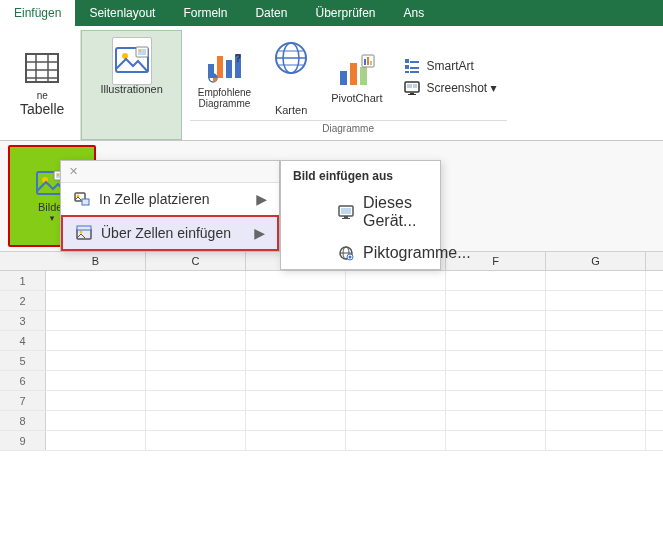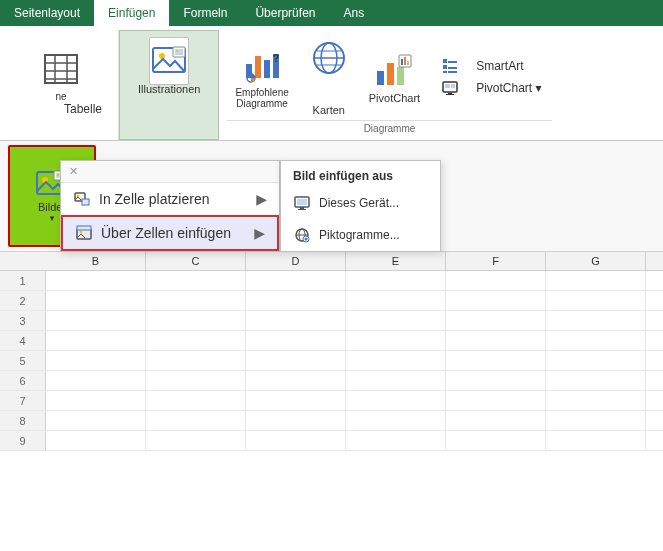--- a/index.html
+++ b/index.html
@@ -118,21 +118,21 @@
       display: flex;
       flex-direction: column;
       justify-content: center;
       gap: 2px;
       padding: 2px 6px;
     }
 
     .ribbon-side-item {
       display: flex;
       align-items: center;
-      gap: 18px;
+      gap: 6px;
       cursor: pointer;
       padding: 2px 4px;
       border-radius: 2px;
       font-size: 12px;
       color: #333;
     }
 
     
     .grid-area {
       background: #fff;
@@ -233,22 +233,23 @@
       color: #333;
       padding: 8px 12px 4px 12px;
     }
 
     .sub-menu-item {
       display: flex;
       align-items: center;
       gap: 8px;
       padding: 7px 12px;
       cursor: pointer;
-      font-size: 12px;
+      font-size: 16px;
       color: #333;
+      margin-left: 44px;
     }
 
     .sub-menu-item .item-icon {
       width: 18px;
       height: 18px;
       display: flex;
       align-items: center;
       justify-content: center;
       flex-shrink: 0;
     }
@@ -269,23 +270,24 @@
       background: #e8e8f8;
       border: 2px solid #cc3333;
     }
   </style>
 </head>
 <body>
 
 <div>
 
   <div class="tab-bar">
+    <div class="tab-item active">Einfügen</div>
     <div class="tab-item">Seitenlayout</div>
-    <div class="tab-item active">Einfügen</div>
     <div class="tab-item">Formeln</div>
+    <div class="tab-item">Daten</div>
     <div class="tab-item">Überprüfen</div>
     <div class="tab-item">Ans</div>
   </div>
 
   <div class="ribbon-content">
 
     <div class="ribbon-group" style="min-width:70px;">
       <div class="ribbon-row" style="flex:1; ">
         <div class="ribbon-btn-large">
           <div class="icon-area">
@@ -294,21 +296,21 @@
               <rect x="2" y="4" width="32" height="28" fill="none" stroke="#555" stroke-width="2"></rect>
               <line x1="2" y1="12" x2="34" y2="12" stroke="#555" stroke-width="1.5"></line>
               <line x1="2" y1="20" x2="34" y2="20" stroke="#555" stroke-width="1.5"></line>
               <line x1="2" y1="28" x2="34" y2="28" stroke="#555" stroke-width="1.5"></line>
               <line x1="12" y1="4" x2="12" y2="32" stroke="#555" stroke-width="1.5"></line>
               <line x1="24" y1="4" x2="24" y2="32" stroke="#555" stroke-width="1.5"></line>
             </svg>
           </div>
           <div class="btn-label">
             <div style="font-size:10px; color:#333;">ne</div>
-            <div style="font-size:12px; color:#333;margin-left:44px;">Tabelle</div>
+            <div style="font-size:14px; color:#333;">Tabelle</div>
           </div>
         </div>
       </div>
       <div class="ribbon-group-label"></div>
     </div>
 
     <div class="ribbon-group illustrations-group" style="min-width:80px;">
       <div class="ribbon-btn-large">
         <div class="icon-area">
           <div class="illustrationen-icon">
@@ -391,21 +393,21 @@
             <span>SmartArt</span>
           </div>
           <div class="ribbon-side-item">
             <svg width="16" height="16" viewBox="0 0 16 16">
               <rect x="1" y="2" width="14" height="10" rx="1" fill="none" stroke="#333" stroke-width="1.5"></rect>
               <rect x="3" y="4" width="5" height="4" fill="#c0d0e0"></rect>
               <rect x="9" y="4" width="4" height="4" fill="#c0d0e0"></rect>
               <rect x="6" y="13" width="4" height="1" fill="#333"></rect>
               <rect x="4" y="14" width="8" height="1" fill="#333"></rect>
             </svg>
-            <span>PivotChart ▾</span>
+            <span>Screenshot ▾</span>
           </div>
         </div>
       </div>
       <div class="ribbon-group-label" style="width:100%; text-align:center; border-top:1px solid #ddd; padding-top:2px;">Diagramme</div>
     </div>
 
   </div>
 
   <div style="display:flex; align-items:center; padding: 4px 8px; background:#f8f8f8; border-bottom:1px solid #d0d0d0; gap:2px;">
 

